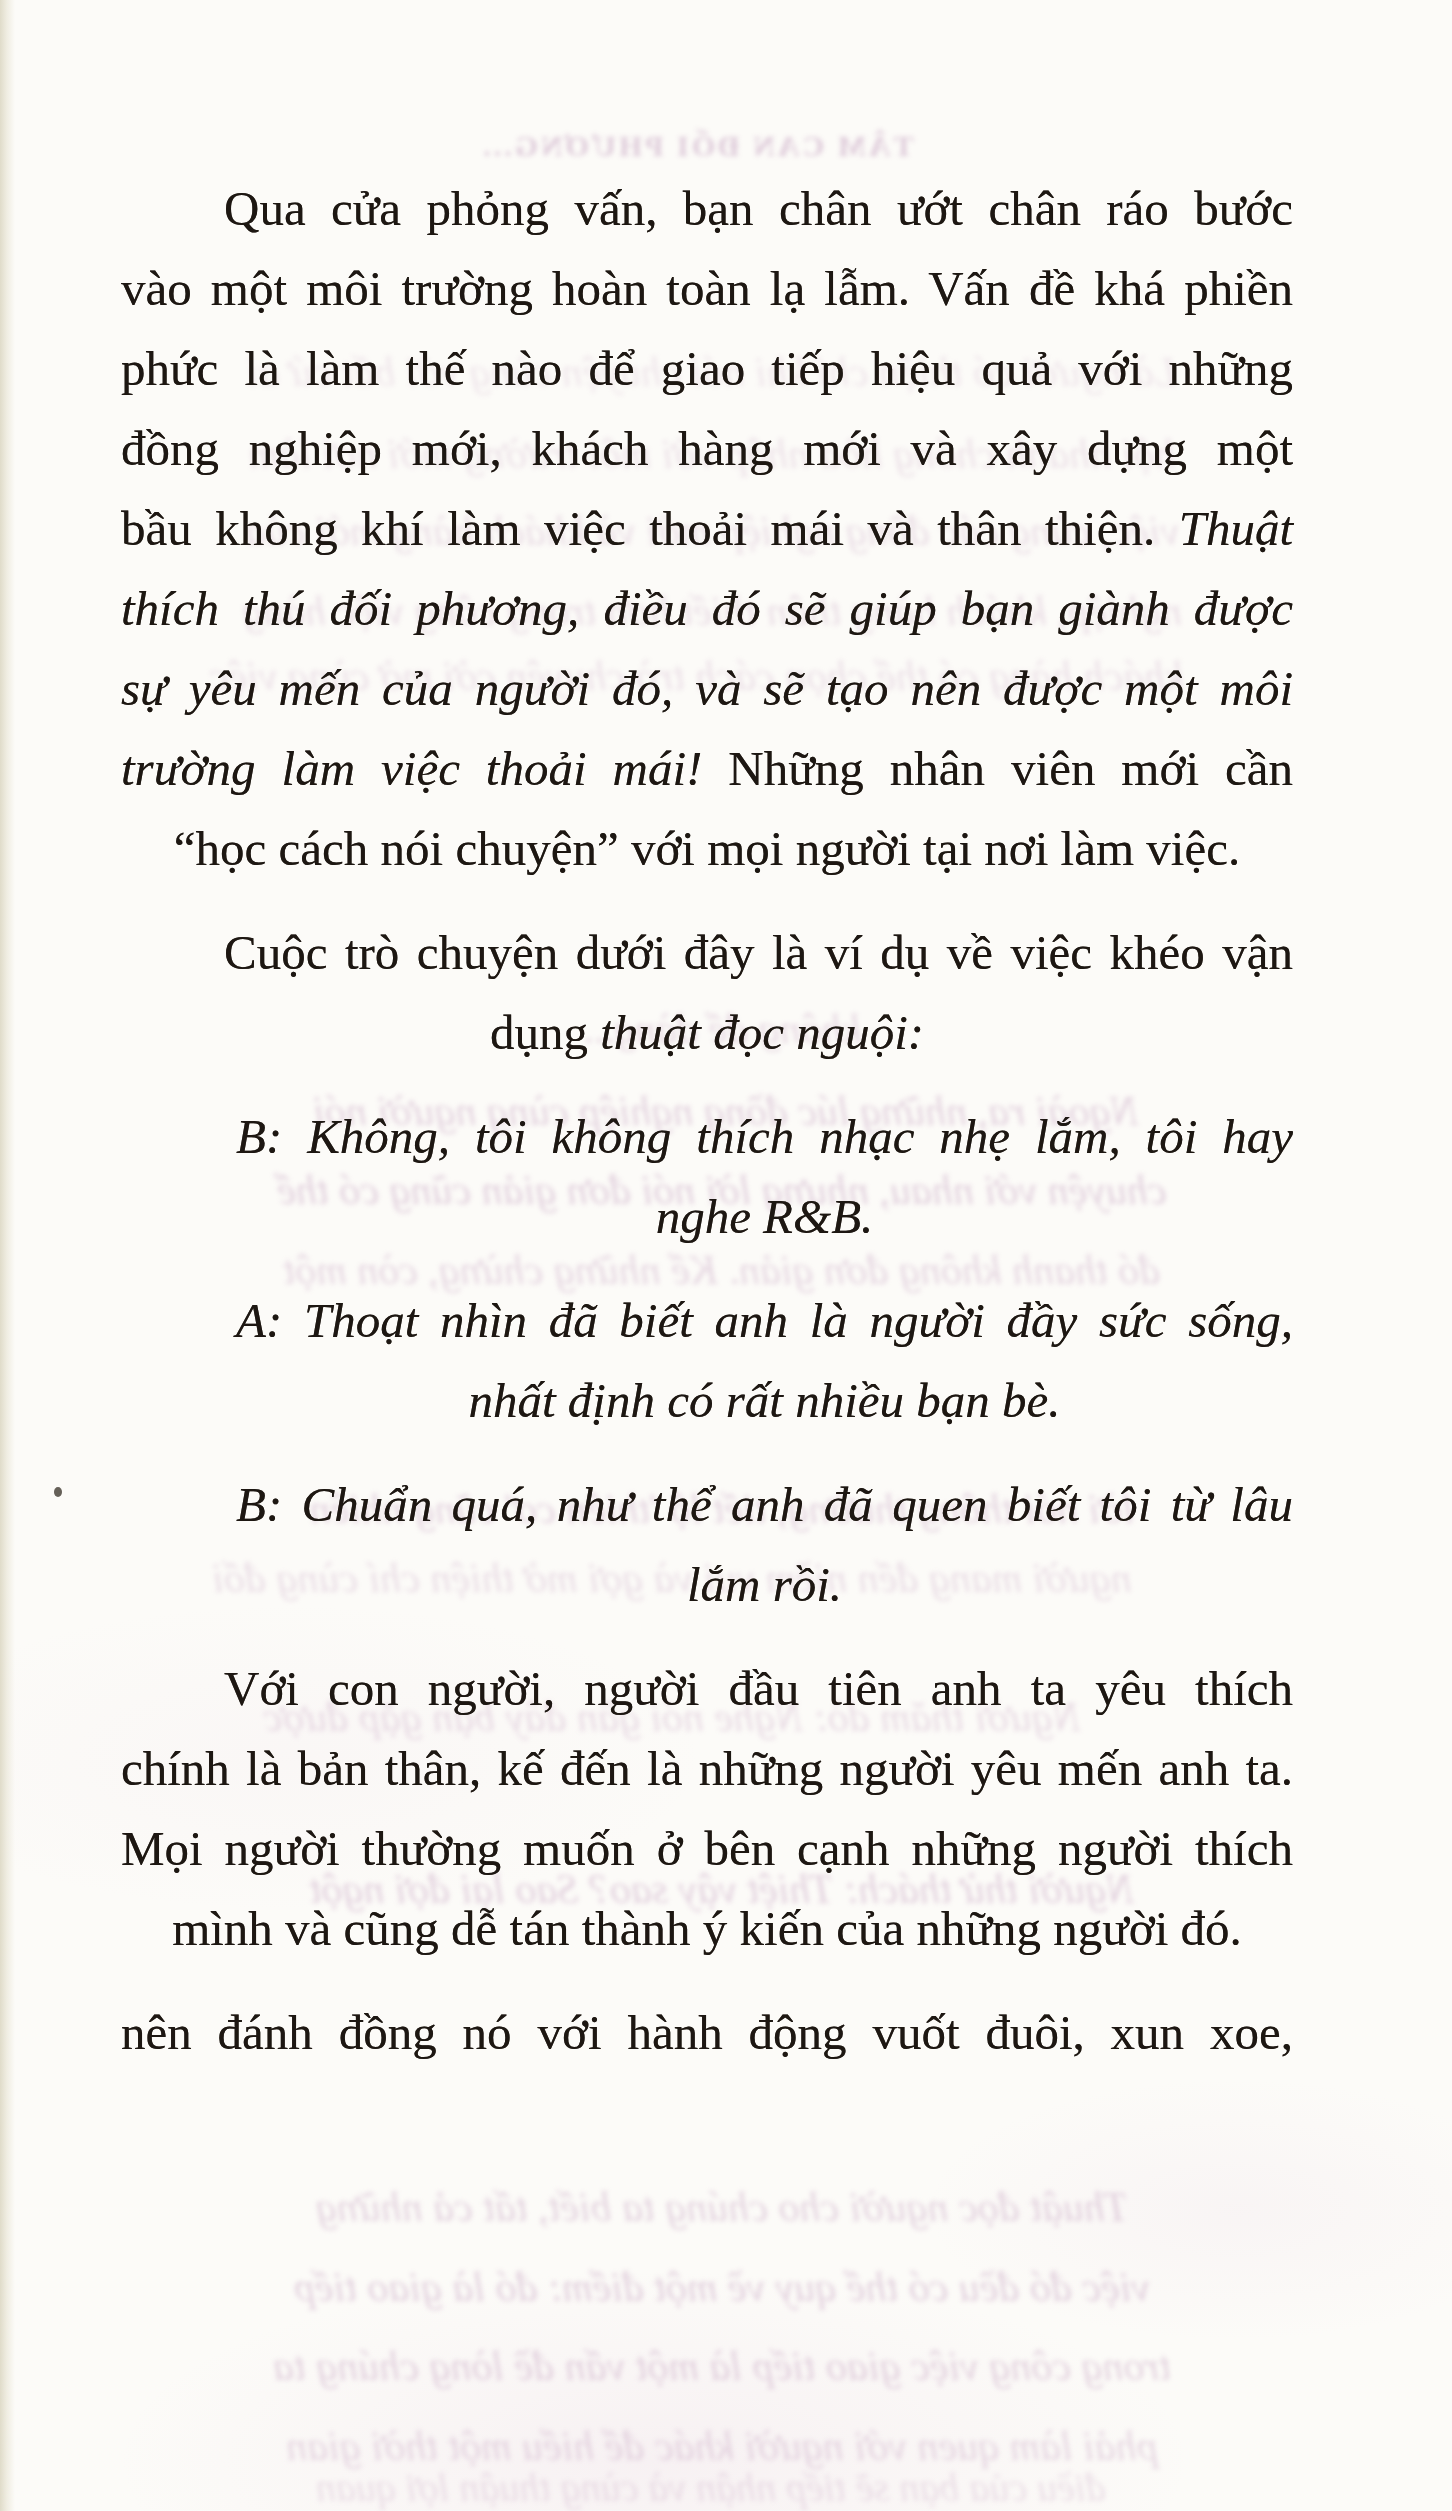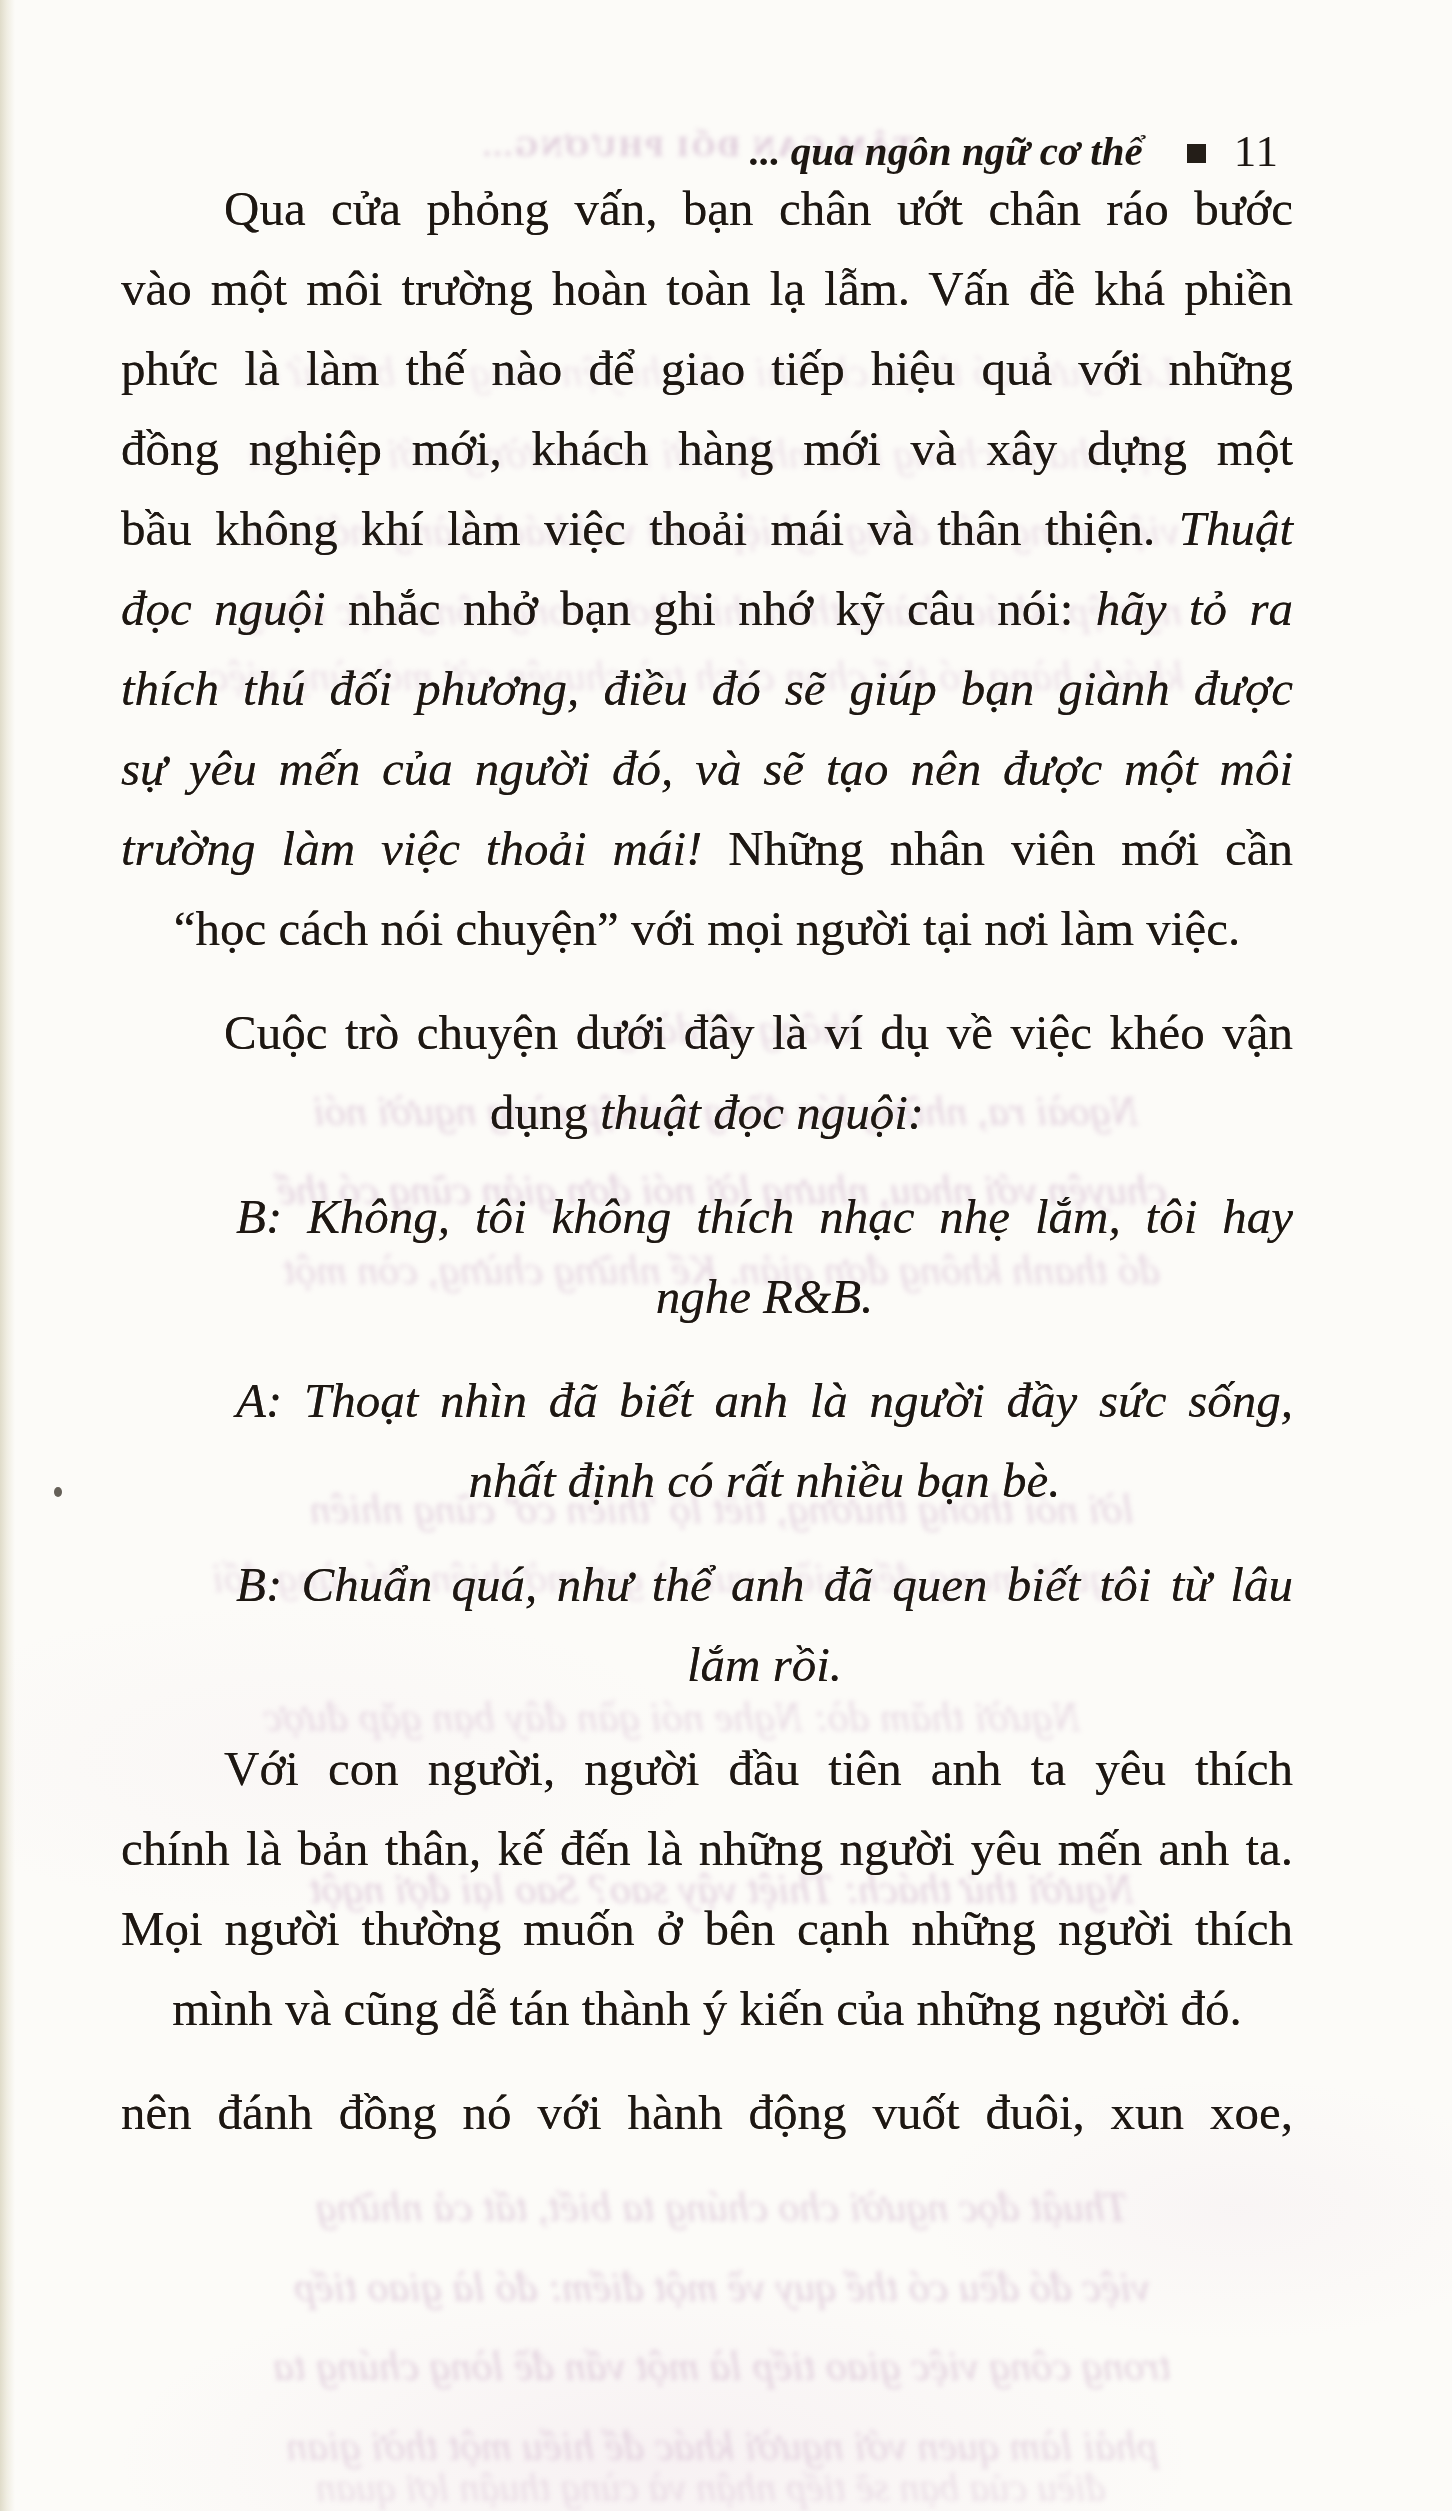--- a/index.html
+++ b/index.html
@@ -90,35 +90,29 @@
     <div class="bleed" style="left:100px;top:1554px;width:1144px;font-size:42px;opacity:.28;">người mang đến niềm vui và gợi mở thiện chí cùng đối</div>
     <div class="bleed" style="left:100px;top:1693px;width:1144px;font-size:42px;opacity:.30;">Người thăm dò: Nghe nói gần đây bạn gặp được</div>
     <div class="bleed" style="left:100px;top:1865px;width:1244px;font-size:42px;opacity:.40;">Người thử thách: Thiệt vậy sao? Sao lại đợi ngột</div>
     <div class="bleed" style="left:100px;top:2183px;width:1244px;font-size:42px;opacity:.38;">Thuật đọc người cho chúng ta biết, tất cả những</div>
     <div class="bleed" style="left:100px;top:2263px;width:1244px;font-size:42px;opacity:.40;">việc đó đều có thể quy về một điểm: đó là giao tiếp</div>
     <div class="bleed" style="left:100px;top:2342px;width:1244px;font-size:42px;opacity:.38;">trong công việc giao tiếp là một vấn đề lòng chúng ta</div>
     <div class="bleed" style="left:100px;top:2422px;width:1244px;font-size:42px;opacity:.34;">phải làm quen với người khác để hiểu một thời gian</div>
     <div class="bleed" style="left:139px;top:2464px;width:1144px;font-size:40px;opacity:.26;">điều của bạn sẽ tiếp nhận và cùng thuận lợi quan</div>
   </div>
 
-  <div class="header">
-    <span class="h-title">... qua ngôn ngữ cơ thể</span>
-    <span class="h-square"></span>
-    <span class="h-num">11</span>
-  </div>
 
   <div class="bodytext">
 
     <div class="para">
       <div class="ln j ind"><span class="seg">Qua cửa phỏng vấn, bạn chân ướt chân ráo bước</span></div>
       <div class="ln j"><span class="seg">vào một môi trường hoàn toàn lạ lẫm. Vấn đề khá phiền</span></div>
       <div class="ln j"><span class="seg">phức là làm thế nào để giao tiếp hiệu quả với những</span></div>
       <div class="ln j"><span class="seg">đồng nghiệp mới, khách hàng mới và xây dựng một</span></div>
       <div class="ln j"><span class="seg">bầu không khí làm việc thoải mái và thân thiện. </span><span class="seg it">Thuật</span></div>
-      <div class="ln j"><span class="seg it">đọc nguội</span><span class="seg"> nhắc nhở bạn ghi nhớ kỹ câu nói: </span><span class="seg it">hãy tỏ ra</span></div>
       <div class="ln j"><span class="seg it">thích thú đối phương, điều đó sẽ giúp bạn giành được</span></div>
       <div class="ln j"><span class="seg it">sự yêu mến của người đó, và sẽ tạo nên được một môi</span></div>
       <div class="ln j"><span class="seg it">trường làm việc thoải mái!</span><span class="seg"> Những nhân viên mới cần</span></div>
       <div class="ln l"><span class="seg">“học cách nói chuyện” với mọi người tại nơi làm việc.</span></div>
     </div>
 
     <div class="para">
       <div class="ln j ind"><span class="seg">Cuộc trò chuyện dưới đây là ví dụ về việc khéo vận</span></div>
       <div class="ln l"><span class="seg">dụng </span><span class="seg it">thuật đọc nguội:</span></div>
     </div>

